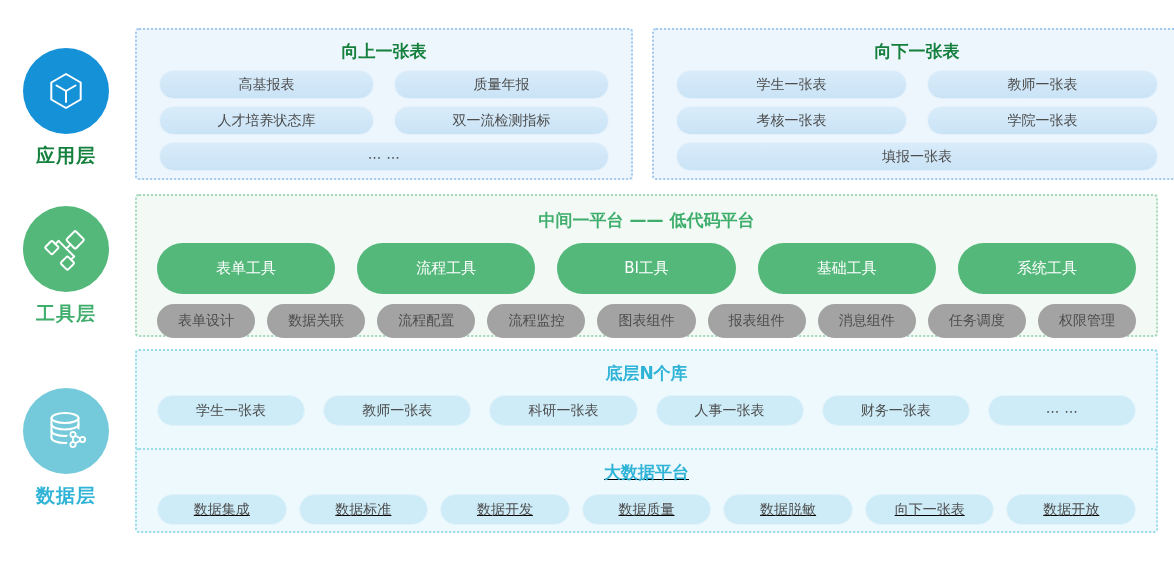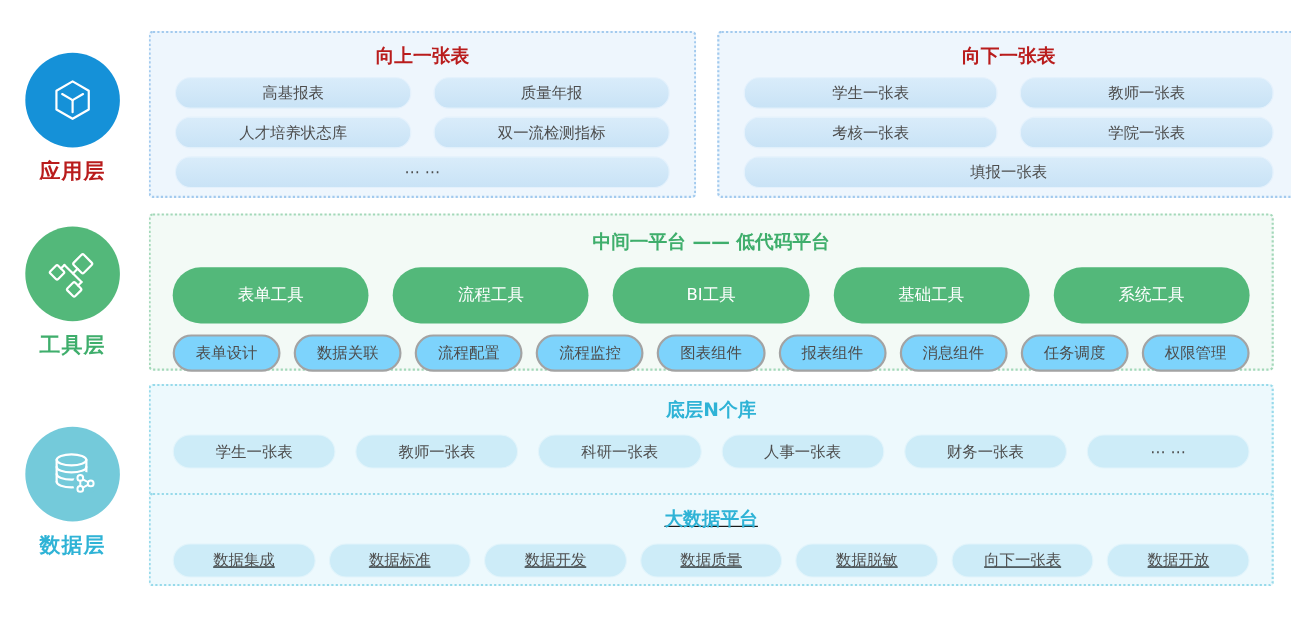--- a/index.html
+++ b/index.html
@@ -11,36 +11,36 @@
   *{box-sizing:border-box;}
 
   
   .layer-group{position:absolute;left:0;width:132px;display:flex;flex-direction:column;align-items:center;}
   .layer-circle{width:86px;height:86px;border-radius:50%;display:flex;align-items:center;justify-content:center;}
   .layer-circle svg{display:block;}
   .layer-label{margin-top:9px;font-size:19px;font-weight:bold;letter-spacing:1px;}
   .bg-blue{background:#1591d8;}
   .bg-green{background:#53b87a;}
   .bg-teal{background:#74cada;}
-  .t-blue{color:#b91c1c;}
+  .t-blue{color:#15803d;}
   .t-green{color:#3fae6c;}
   .t-teal{color:#2fb3d6;}
 
   
   .dbox{position:absolute;border-radius:4px;}
   .box-blue{background:#eef6fd;border:2px dotted #a2caee;}
   .box-green{background:#f3faf6;border:2px dotted #a3d8b9;}
   .box-teal{background:#edf9fd;border:2px dotted #97daea;}
   .box-title{text-align:center;font-weight:bold;font-size:17px;line-height:22px;}
 
   
   .pill{display:flex;align-items:center;justify-content:center;border-radius:999px;
         font-size:14px;color:#4d4d4d;white-space:nowrap;}
   .pill-blue{background:linear-gradient(180deg,#d9ecfa,#c9e3f6);border:1px solid #e4f1fc;}
-  .pill-lgreen{background:#7dd3fc;border:2px solid #a3a3a3;}
+  .pill-lgreen{background:#a3a3a3;border:2px solid #a3a3a3;}
   .pill-cyan{background:#cdecf8;border:1px solid #e2f4fb;}
   .btn-green{background:#53b87a;color:#ffffff;font-size:15px;border:none;}
 
   
   .top-box{top:28px;height:152px;padding:10px 22px 0;}
   .top-box .box-title{margin-bottom:8px;}
   .grid-2{display:flex;flex-wrap:wrap;column-gap:20px;row-gap:7px;}
   .grid-2 .pill{height:29px;}
   .grid-2 .half{width:calc(50% - 10px);}
   .grid-2 .full{width:100%;}

